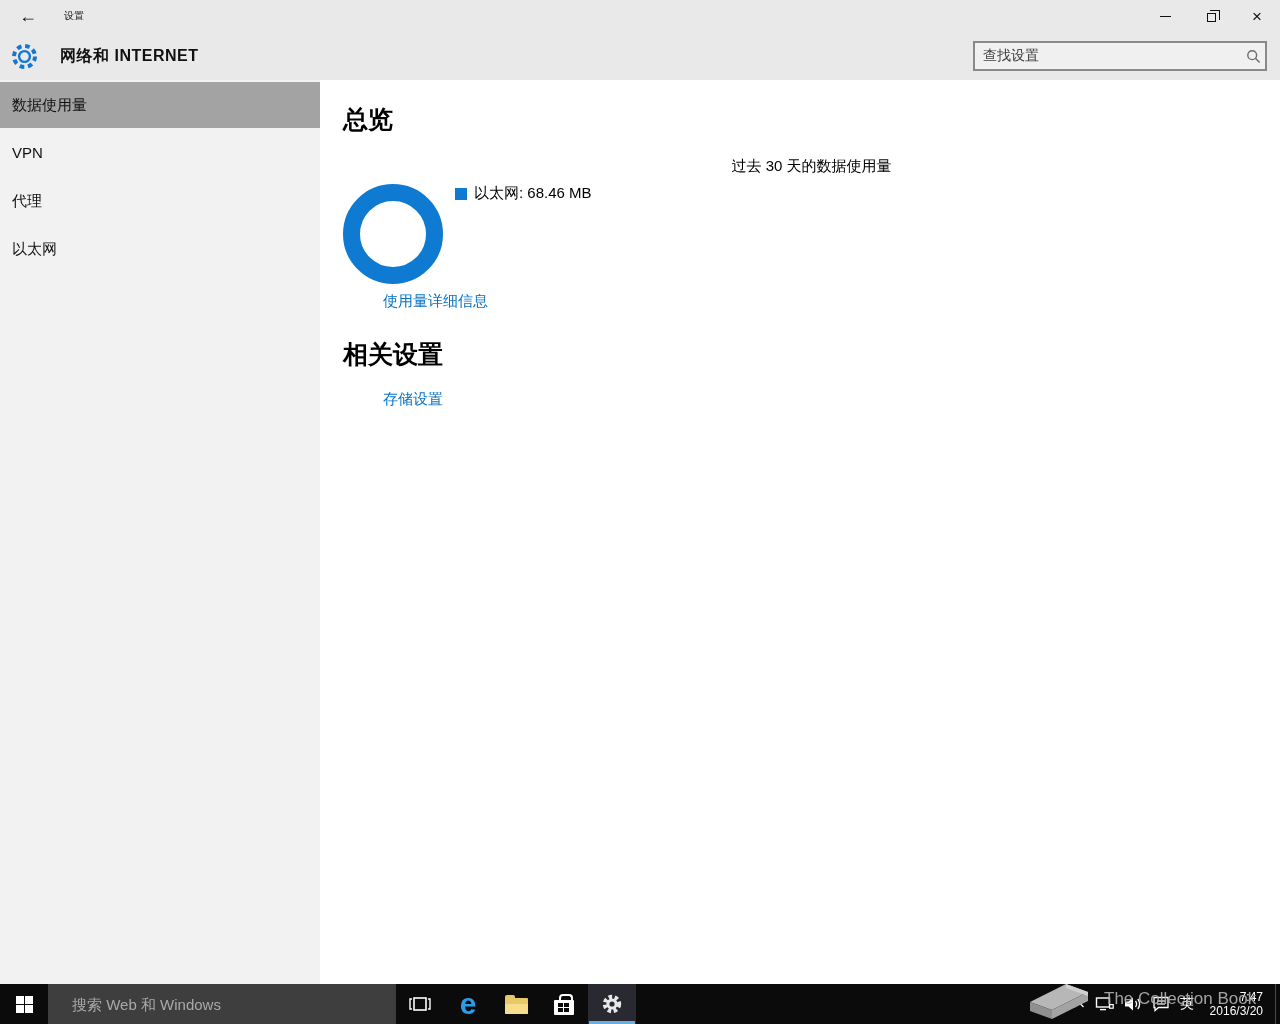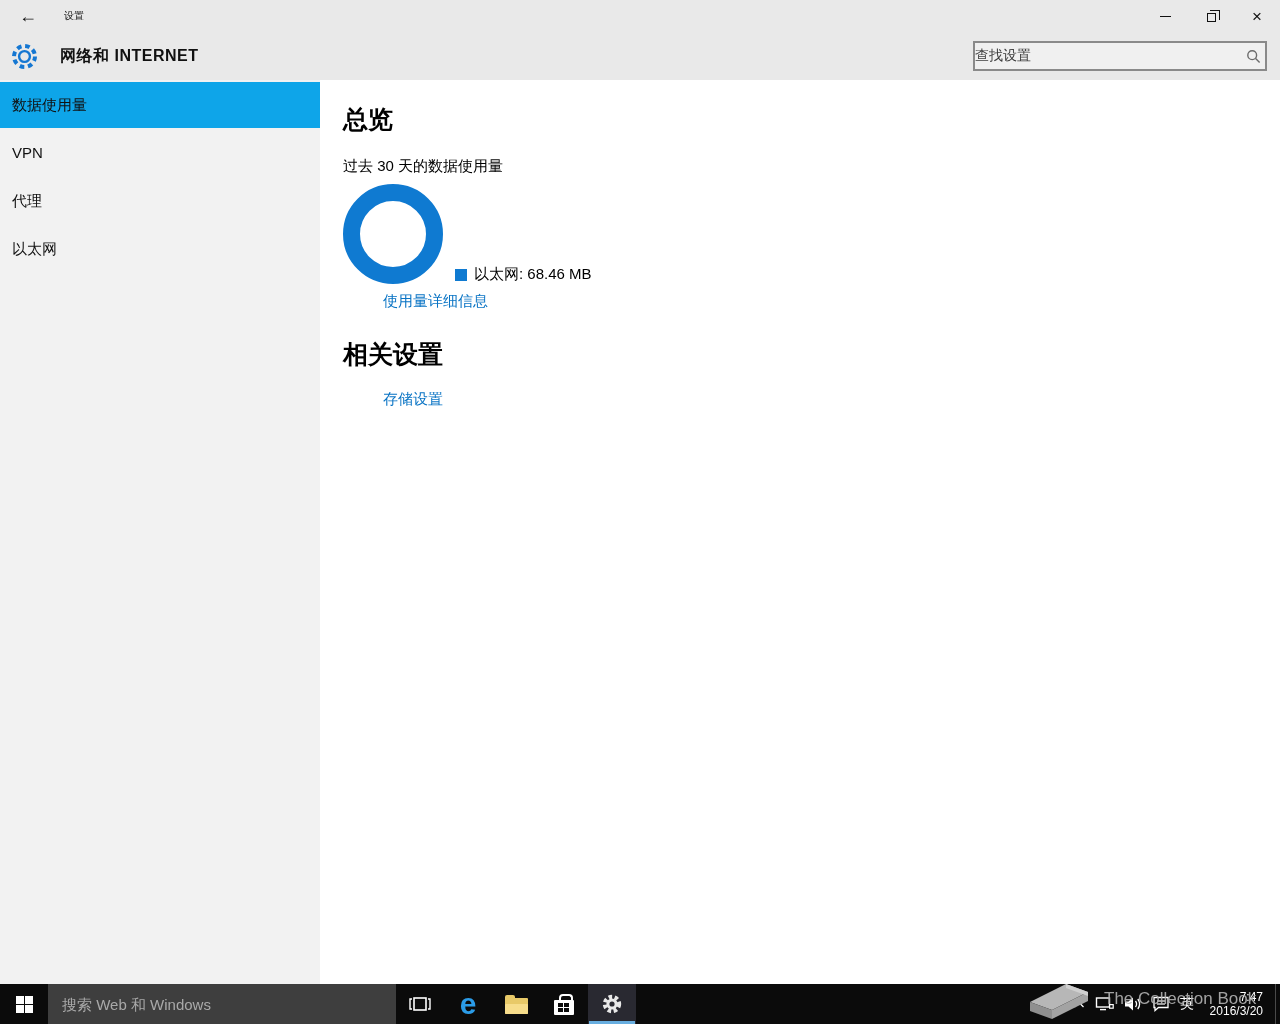--- a/index.html
+++ b/index.html
@@ -19,55 +19,55 @@
   .restore-glyph::before { content:""; position:absolute; left:2px; top:-4px; width:9px; height:9px;
     border:1px solid #111; border-bottom:none; border-left:none; }
   .close-glyph { font-size:17px; line-height:17px; color:#111; }
 
   .gear-hdr { position:absolute; left:10px; top:42px; }
   .page-title { position:absolute; left:60px; top:46px; font-size:16px; font-weight:bold; letter-spacing:.5px; color:#111; }
 
   .hdr-search { position:absolute; right:13px; top:41px; width:294px; height:30px;
     background:#f0f0f0; border:2px solid #8a8a8a; display:flex; align-items:center; }
   .hdr-search input { flex:1; border:none; outline:none; background:transparent;
-    font-size:14px; padding:0 6px 0 0; color:#333; font-family:Liberation Mono, monospace; }
+    font-size:14px; padding:0 6px 0 8px; color:#333; font-family:Liberation Mono, monospace; }
   .hdr-search input::placeholder { color:#3c3c3c; opacity:1; }
   .hdr-search .mag { width:24px; display:flex; justify-content:center; cursor:pointer; }
 
   
   .sidebar { position:absolute; left:0; top:80px; width:320px; bottom:40px; background:#f2f2f2; padding-top:2px; }
   .sb-item { height:46px; line-height:46px; padding-left:12px; margin-bottom:2px;
     font-size:15px; color:#111; cursor:pointer; }
-  .sb-item.selected { background:#0ea5e9; }
+  .sb-item.selected { background:#a3a3a3; }
 
   
   .content { position:absolute; left:320px; top:80px; right:0; bottom:40px; background:#fff; padding:23px 0 0 23px; }
   .h-big { font-size:25px; font-weight:700; color:#000; }
-  .caption { margin-top:21px; font-size:15px; }
-  .chart-row { margin-top:8px; display:flex; align-items:flex-end; }
+  .caption { margin-top:21px; font-size:15px;text-align:center; }
+  .chart-row { margin-top:8px; display:flex; align-items:flex-start; }
   .donut { width:100px; height:100px; border:17px solid #0f7ad1; border-radius:50%; }
   .legend { display:flex; align-items:center; margin-left:12px; }
   .legend-swatch { width:12px; height:12px; background:#0f7ad1; margin-right:7px; }
   .legend-text { font-size:15px; }
   .link { color:#0873c4; font-size:15px; display:inline-block; cursor:pointer;margin-left:40px; }
   .usage-link { margin-top:8px; }
   .related { margin-top:27px; }
   .storage-link { margin-top:19px; }
 
   
   .taskbar { position:absolute; left:0; bottom:0; right:0; height:40px; background:#0b0b0b; display:flex; }
   .tb-btn { width:48px; height:40px; display:flex; align-items:center; justify-content:center;
     position:relative; cursor:pointer; flex:0 0 auto; }
   .tb-btn.active { background:#292931; }
   .tb-btn.active::after { content:""; position:absolute; left:1px; right:1px; bottom:0; height:3px; background:#68aee0; }
   .winlogo { display:grid; grid-template-columns:8px 8px; grid-template-rows:8px 8px; gap:1px; }
   .winlogo span { background:#fff; }
   .tb-search { width:348px; height:40px; background:#3e3e3e; display:flex; align-items:center; flex:0 0 auto; }
   .tb-search input { flex:1; border:none; outline:none; background:transparent;
-    font-size:15px; padding-left:14px; color:#bdbdbd; font-family:inherit; }
+    font-size:15px; padding-left:24px; color:#bdbdbd; font-family:inherit; }
   .tb-search input::placeholder { color:#a9a9a9; opacity:1; }
   .edge-e { font-size:30px; font-weight:bold; color:#2b9ce8; font-style:normal; line-height:30px; }
   .folder { position:relative; width:23px; height:16px; background:#e8c968; border-radius:1px; margin-top:3px; }
   .folder::before { content:""; position:absolute; left:0; top:-3px; width:10px; height:4px;
     background:#e8c968; border-radius:2px 2px 0 0; }
   .folder-front { position:absolute; left:0; bottom:0; width:23px; height:10px; background:#f7dd8b; border-radius:1px; }
   .folder-blue { position:absolute; left:4px; bottom:2px; width:9px; height:7px; background:#49b1e8; }
   .bag { position:relative; width:20px; height:15px; background:#fff; margin-top:7px; border-radius:1px; }
   .bag::before { content:""; position:absolute; left:5px; top:-6px; width:10px; height:7px;
     border:2px solid #fff; border-bottom:none; border-radius:4px 4px 0 0; }

